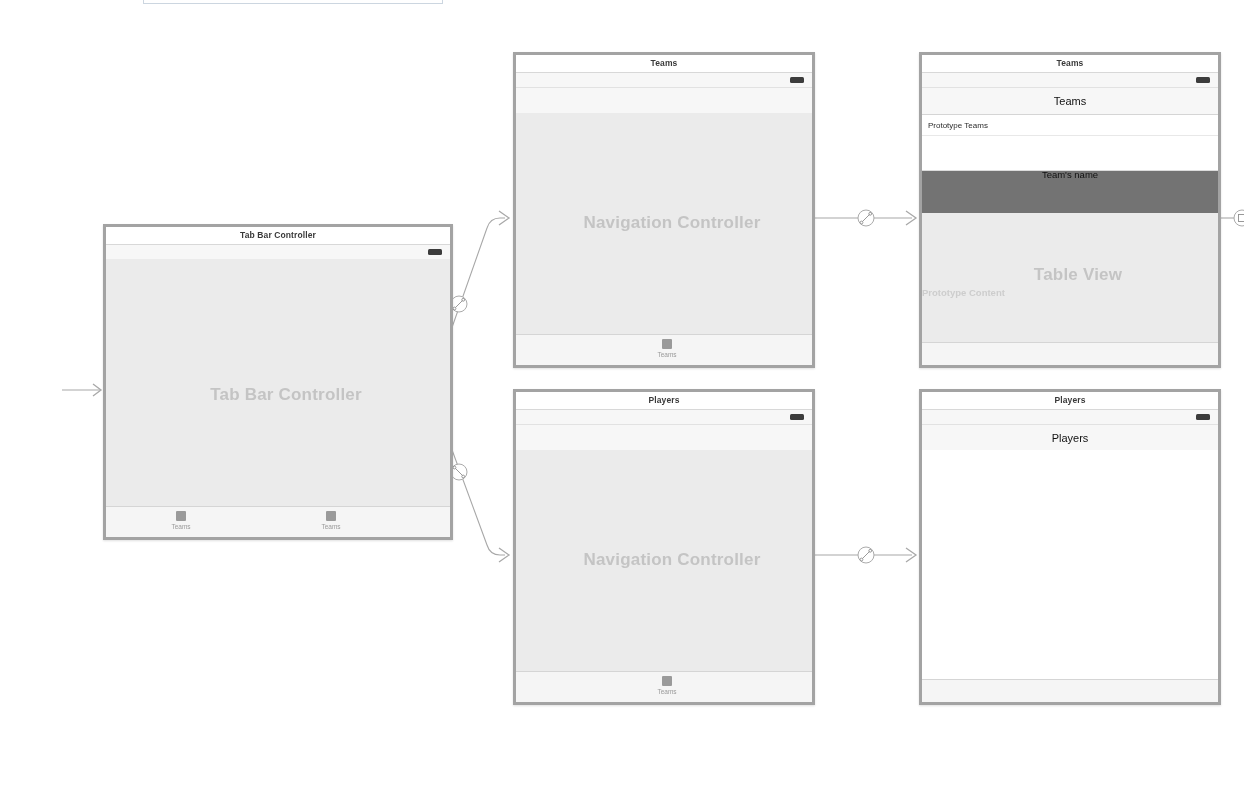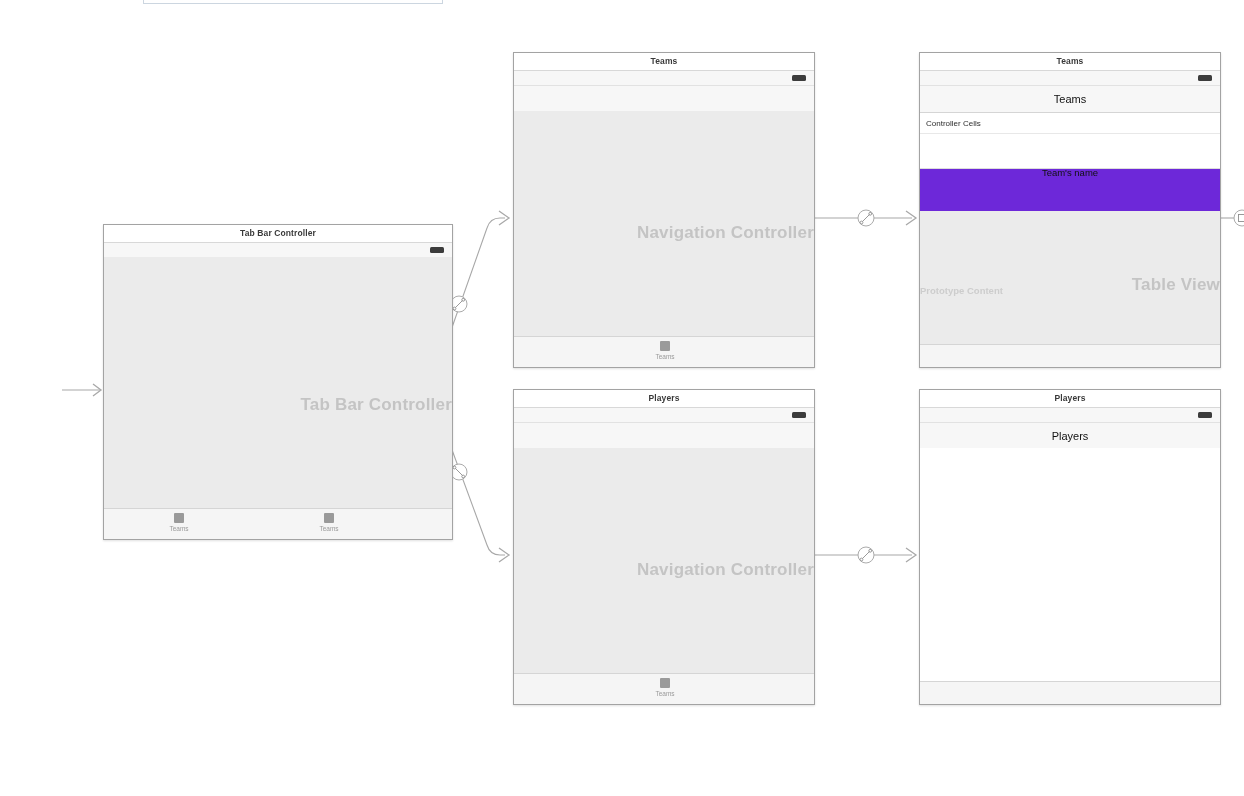--- a/index.html
+++ b/index.html
@@ -6,35 +6,35 @@
   body{
     width:1244px;height:796px;
     background:#ffffff;
     font-family:"Liberation Sans","DejaVu Sans",sans-serif;
     overflow:hidden;
     position:relative;
   }
   #canvas{position:absolute;left:0;top:0;width:1244px;height:796px;}
 
   
-  .scene{position:absolute;box-sizing:border-box;background:#6d28d9;
-         border:1px solid #a3a3a3;box-shadow:0 1px 2px rgba(0,0,0,.12);}
+  .scene{position:absolute;box-sizing:border-box;background:#737373;
+         border:3px solid #a3a3a3;box-shadow:0 1px 2px rgba(0,0,0,.12);}
   .scene-title{height:17px;line-height:17px;text-align:center;
        font-size:8.5px;color:#3a3a3a;font-weight:bold;background:#ffffff;
        border-bottom:1px solid #d8d8d8;letter-spacing:.1px;}
   .statusbar{height:14px;background:#f7f7f7;border-bottom:1px solid #e2e2e2;position:relative;}
   .battery{position:absolute;right:8px;top:4px;width:14px;height:6px;
        background:#3c3c3c;border-radius:1.5px;}
   .navbar{height:26px;background:#f7f7f7;border-bottom:1px solid #d5d5d5;
        display:flex;align-items:center;justify-content:center;}
   .navbar-title{font-size:11px;color:#111;font-weight:normal;}
   .body-area{position:absolute;left:0;right:0;background:#ebebeb;}
   .body-white{background:#ffffff;}
-  .placeholder{position:absolute;left:16px;right:0;text-align:right;
-       color:#c4c4c4;font-size:17px;font-weight:bold;letter-spacing:.2px;margin-top:12px;}
+  .placeholder{position:absolute;left:16px;right:0;text-align:center;
+       color:#c4c4c4;font-size:17px;font-weight:bold;letter-spacing:.2px;}
   .placeholder-sub{position:absolute;left:0;right:0;text-align:left;
        color:#cdcdcd;font-size:9.5px;font-weight:bold;}
   .tabbar{position:absolute;left:0;right:0;bottom:0;height:30px;
        background:#f5f5f5;border-top:1px solid #d5d5d5;}
   .tabitem{position:absolute;top:4px;width:60px;text-align:center;}
   .tabicon{width:10px;height:10px;background:#9a9a9a;margin:0 auto 2px auto;border-radius:1px;}
   .tablabel{font-size:6.5px;color:#9a9a9a;}
   .bottombar{position:absolute;left:0;right:0;bottom:0;height:22px;
        background:#f5f5f5;border-top:1px solid #d5d5d5;}
   .sect-head{height:20px;background:#ffffff;border-bottom:1px solid #e8e8e8;
@@ -174,21 +174,21 @@
 
   <div class="scene" style="left:919px;top:52px;width:302px;height:316px;">
     <div class="scene-title">Teams</div>
     <div class="statusbar">
       <div class="battery"></div>
     </div>
     <div class="navbar">
       <span class="navbar-title">Teams</span>
     </div>
     <div class="sect-head">
-      <span>Controller Cells</span>
+      <span>Prototype Teams</span>
     </div>
     <div class="cell">
       <span>Team's name</span>
     </div>
     <div class="body-area" style="top:158px;bottom:0;">
       <div class="placeholder" style="top:52px;">Table View</div>
       <div class="placeholder-sub" style="top:74px;">Prototype Content</div>
       <div class="bottombar"></div>
     </div>
   </div>

